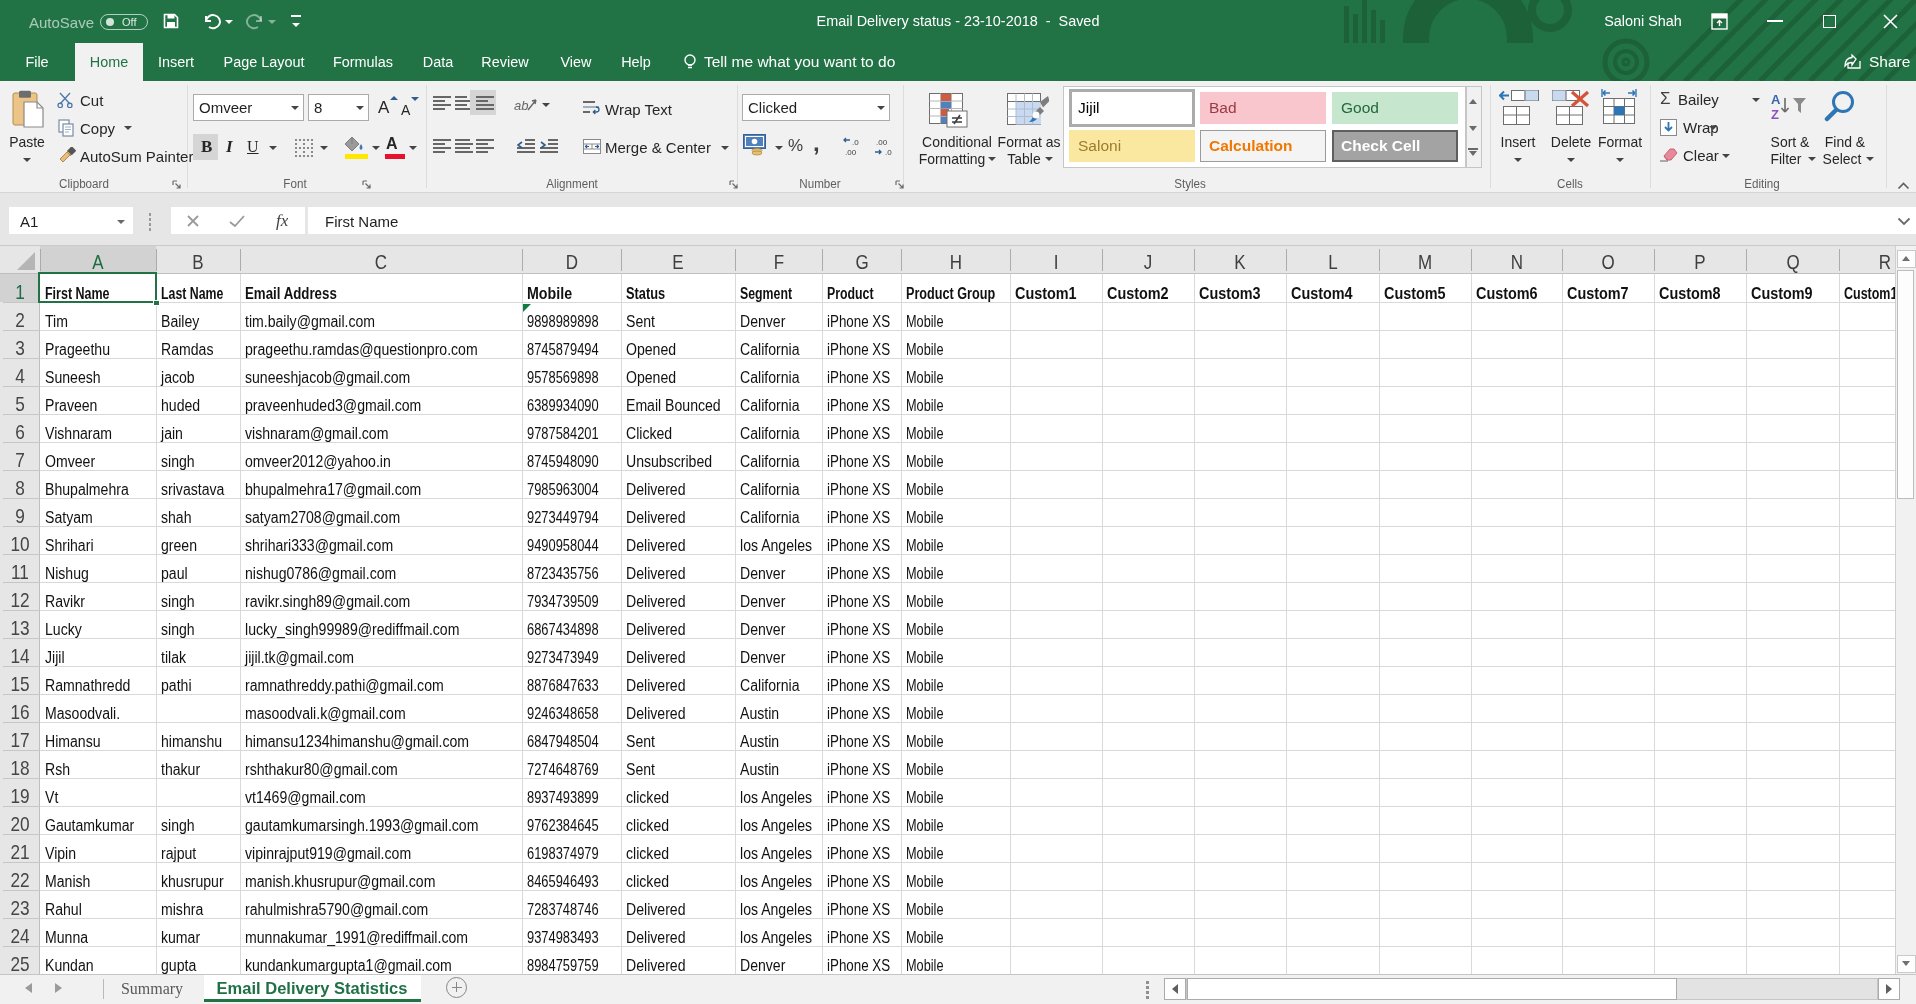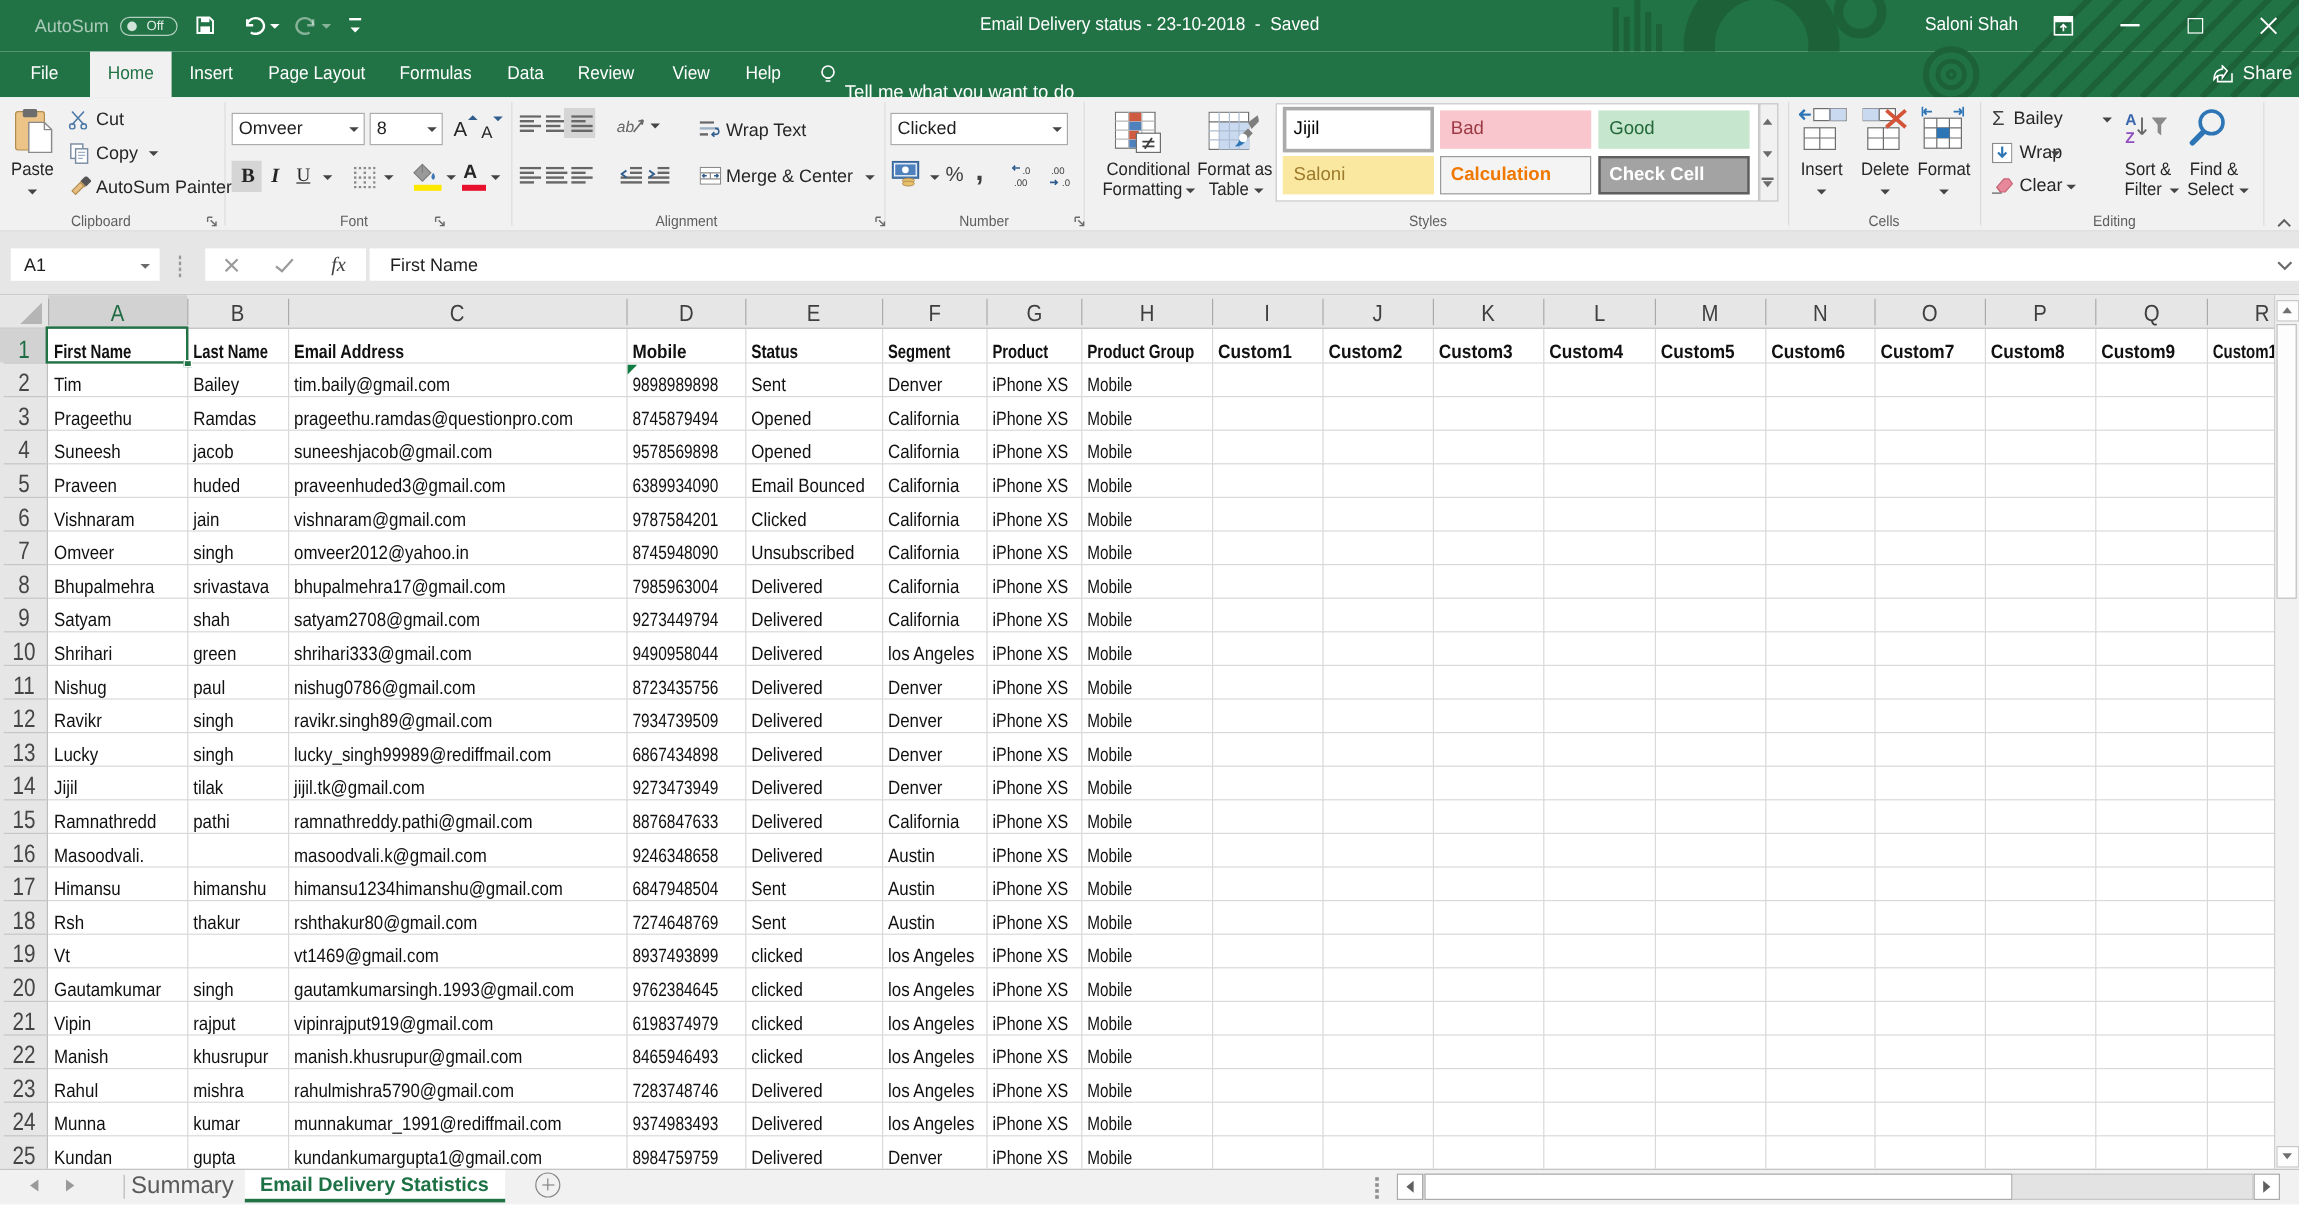--- a/index.html
+++ b/index.html
@@ -34,21 +34,21 @@
 <line x1="595" y1="81" x2="695" y2="-20"></line>
 <line x1="620" y1="81" x2="720" y2="-20"></line>
 <line x1="645" y1="81" x2="745" y2="-20"></line>
 </g>
 <g fill="none" stroke="#1c6138">
 <circle cx="386" cy="62" r="21" stroke-width="5"></circle>
 <circle cx="386" cy="62" r="11" stroke-width="4"></circle>
 <circle cx="386" cy="62" r="3" stroke-width="3"></circle>
 </g>
 </svg>
-<div style="position:absolute;left:29px;top:22px;transform:translateY(-50%);font-size:15px;color:rgba(255,255,255,0.62);font-weight:normal;white-space:nowrap;">AutoSum</div>
+<div style="position:absolute;left:29px;top:22px;transform:translateY(-50%);font-size:15px;color:rgba(255,255,255,0.62);font-weight:normal;white-space:nowrap;">AutoSave</div>
 <div class="abs" style="left:100px;top:14px;width:46px;height:14px;border:1px solid rgba(255,255,255,0.65);border-radius:8px;"></div>
 <div class="abs" style="left:106px;top:18px;width:8px;height:8px;border-radius:50%;background:rgba(255,255,255,0.8);"></div>
 <div style="position:absolute;left:122px;top:22px;transform:translateY(-50%);font-size:11px;color:rgba(255,255,255,0.85);font-weight:normal;white-space:nowrap;">Off</div>
 <svg class="abs" style="left:163px;top:13px;" width="16" height="16" viewBox="0 0 16 16">
 <path d="M1.5 1.5 h10 l3 3 v10 h-13 z" fill="none" stroke="#fff" stroke-width="1.6"></path>
 <rect x="4" y="9" width="8" height="5.5" fill="#fff"></rect>
 <rect x="4.5" y="1.5" width="7" height="4" fill="#fff"></rect>
 </svg>
 <svg class="abs" style="left:202px;top:13px;" width="20" height="17" viewBox="0 0 20 17">
 <path d="M4 3 v5 h5" fill="none" stroke="#fff" stroke-width="2"></path>
@@ -81,21 +81,21 @@
 <div style="position:absolute;left:264px;transform:translate(-50%,-50%) scaleX(0.93);top:62px;font-size:15.5px;color:#fff;font-weight:normal;white-space:nowrap;">Page Layout</div>
 <div style="position:absolute;left:363px;transform:translate(-50%,-50%) scaleX(0.93);top:62px;font-size:15.5px;color:#fff;font-weight:normal;white-space:nowrap;">Formulas</div>
 <div style="position:absolute;left:438px;transform:translate(-50%,-50%) scaleX(0.93);top:62px;font-size:15.5px;color:#fff;font-weight:normal;white-space:nowrap;">Data</div>
 <div style="position:absolute;left:505px;transform:translate(-50%,-50%) scaleX(0.93);top:62px;font-size:15.5px;color:#fff;font-weight:normal;white-space:nowrap;">Review</div>
 <div style="position:absolute;left:576px;transform:translate(-50%,-50%) scaleX(0.93);top:62px;font-size:15.5px;color:#fff;font-weight:normal;white-space:nowrap;">View</div>
 <div style="position:absolute;left:636px;transform:translate(-50%,-50%) scaleX(0.93);top:62px;font-size:15.5px;color:#fff;font-weight:normal;white-space:nowrap;">Help</div>
 <svg class="abs" style="left:682px;top:53px;" width="16" height="18" viewBox="0 0 16 18">
 <circle cx="8" cy="7" r="5" fill="none" stroke="#fff" stroke-width="1.4"></circle>
 <path d="M6 12 h4 M6 14.5 h4" stroke="#fff" stroke-width="1.3"></path>
 </svg>
-<div style="position:absolute;left:704px;top:62px;transform:translateY(-50%);font-size:15.5px;color:#fff;font-weight:normal;white-space:nowrap;margin-top:16px;">Tell me what you want to do</div>
+<div style="position:absolute;left:704px;top:62px;transform:translateY(-50%);font-size:15.5px;color:#fff;font-weight:normal;white-space:nowrap;">Tell me what you want to do</div>
 <svg class="abs" style="left:1843px;top:54px;" width="20" height="16" viewBox="0 0 20 16">
 <path d="M13 5 L9 1 v2.5 C4 4 2 8 2 12 C4 9.5 6 8.5 9 8.5 V11 z" fill="none" stroke="#fff" stroke-width="1.3"></path>
 <path d="M5 8.5 V14 h12 V7" fill="none" stroke="#fff" stroke-width="1.3"></path>
 </svg>
 <div style="position:absolute;left:1869px;top:62px;transform:translateY(-50%);font-size:15.5px;color:#fff;font-weight:normal;white-space:nowrap;">Share</div>
 <div class="abs" style="left:0;top:81px;width:1916px;height:112px;background:#f1f1f1;border-bottom:1px solid #d5d5d5;box-sizing:border-box;"></div>
 <div class="abs" style="left:187px;top:85px;width:1px;height:103px;background:#dcdcdc;"></div>
 <div class="abs" style="left:426px;top:85px;width:1px;height:103px;background:#dcdcdc;"></div>
 <div class="abs" style="left:737px;top:85px;width:1px;height:103px;background:#dcdcdc;"></div>
 <div class="abs" style="left:903px;top:85px;width:1px;height:103px;background:#dcdcdc;"></div>
@@ -788,21 +788,21 @@
 <div class="abs" style="left:1895px;top:246px;width:21px;height:729px;background:#f1f1f1;border-left:1px solid #cfcfcf;box-sizing:border-box;"></div>
 <div class="abs" style="left:1897px;top:250px;width:19px;height:18px;background:#fdfdfd;border:1px solid #c9c9c9;box-sizing:border-box;"></div>
 <div class="abs" style="left:1902px;top:256px;width:0;height:0;border-left:4.5px solid transparent;border-right:4.5px solid transparent;border-bottom:5px solid #6f6f6f;"></div>
 <div class="abs" style="left:1897px;top:270px;width:17px;height:229px;background:#fdfdfd;border:1px solid #bdbdbd;box-sizing:border-box;"></div>
 <div class="abs" style="left:1897px;top:955px;width:19px;height:18px;background:#fdfdfd;border:1px solid #c9c9c9;box-sizing:border-box;"></div>
 <div class="abs" style="left:1902px;top:961px;width:0;height:0;border-left:4.5px solid transparent;border-right:4.5px solid transparent;border-top:5px solid #6f6f6f;"></div>
 <div class="abs" style="left:0;top:974px;width:1916px;height:30px;background:#f1f1f1;border-top:1px solid #c5c5c5;box-sizing:border-box;"></div>
 <div class="abs" style="left:25px;top:983px;width:0;height:0;border-top:5.5px solid transparent;border-bottom:5.5px solid transparent;border-right:7px solid #9a9a9a;"></div>
 <div class="abs" style="left:55px;top:983px;width:0;height:0;border-top:5.5px solid transparent;border-bottom:5.5px solid transparent;border-left:7px solid #9a9a9a;"></div>
 <div class="abs" style="left:103px;top:979px;width:1px;height:20px;background:#b9b9b9;"></div>
-<div style="position:absolute;left:152px;top:989px;transform:translate(-50%,-50%);font-size:20px;color:#595959;white-space:nowrap;">Summary</div>
+<div style="position:absolute;left:152px;top:989px;transform:translate(-50%,-50%);font-size:16px;color:#595959;white-space:nowrap;font-family:Liberation Serif, serif;">Summary</div>
 <div class="abs" style="left:204px;top:975px;width:217px;height:25px;background:#fff;"></div>
 <div class="abs" style="left:204px;top:999px;width:217px;height:3px;background:#217346;"></div>
 <div style="position:absolute;left:312px;top:988px;transform:translate(-50%,-50%);font-size:16.5px;font-weight:bold;color:#1e7145;white-space:nowrap;">Email Delivery Statistics</div>
 <div class="abs" style="left:446px;top:977px;width:21px;height:21px;border:1px solid #868686;border-radius:50%;box-sizing:border-box;"></div>
 <div class="abs" style="left:451.5px;top:986.6px;width:10px;height:1.6px;background:#868686;"></div>
 <div class="abs" style="left:455.7px;top:982.4px;width:1.6px;height:10px;background:#868686;"></div>
 <div class="abs" style="left:1146px;top:981px;width:2.5px;height:2.5px;background:#8f8f8f;box-shadow:0 5px #8f8f8f,0 10px #8f8f8f,0 15px #8f8f8f;"></div>
 <div class="abs" style="left:1164px;top:978px;width:22px;height:22px;background:#fff;border:1px solid #ababab;box-sizing:border-box;"></div>
 <div class="abs" style="left:1172px;top:984px;width:0;height:0;border-top:5px solid transparent;border-bottom:5px solid transparent;border-right:6px solid #5f5f5f;"></div>
 <div class="abs" style="left:1186px;top:978px;width:692px;height:22px;background:#e3e3e3;border:1px solid #c6c6c6;box-sizing:border-box;"></div>

